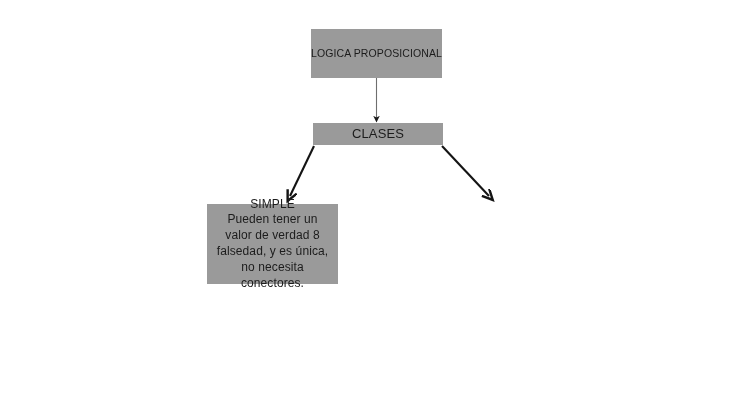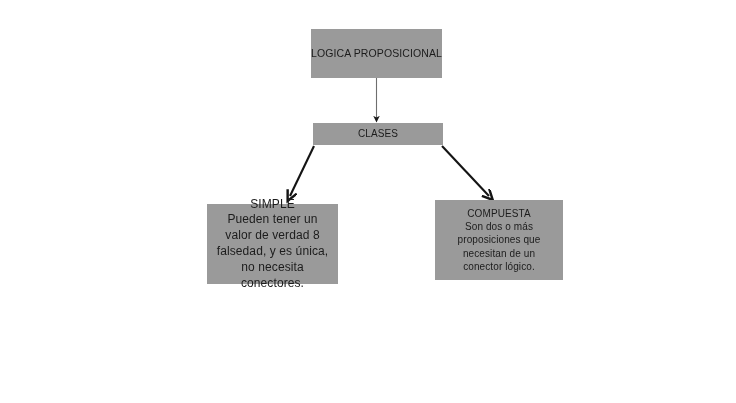--- a/index.html
+++ b/index.html
@@ -56,21 +56,21 @@
     height: 49px;
     font-size: 10.5px;
   }
 
   
   #node-clases {
     left: 313px;
     top: 123px;
     width: 130px;
     height: 22px;
-    font-size: 10px;
+    font-size: 13px;
   }
 
   
   #node-simple {
     left: 207px;
     top: 204px;
     width: 131px;
     height: 80px;
     font-size: 12px;
   }
@@ -110,18 +110,14 @@
 
   <div class="node" id="node-clases">
     <span class="node-title">CLASES</span>
   </div>
 
   <div class="node" id="node-simple">
     <span class="node-title">SIMPLE</span>
     <span class="node-body">Pueden tener un valor de verdad 8 falsedad, y es única, no necesita conectores.</span>
   </div>
 
-  <div class="node" id="node-compuesta">
-    <span class="node-title">COMPUESTA</span>
-    <span class="node-body">Son dos o más proposiciones que necesitan de un conector lógico.</span>
-  </div>
 
 </div>
 
 </body></html>

